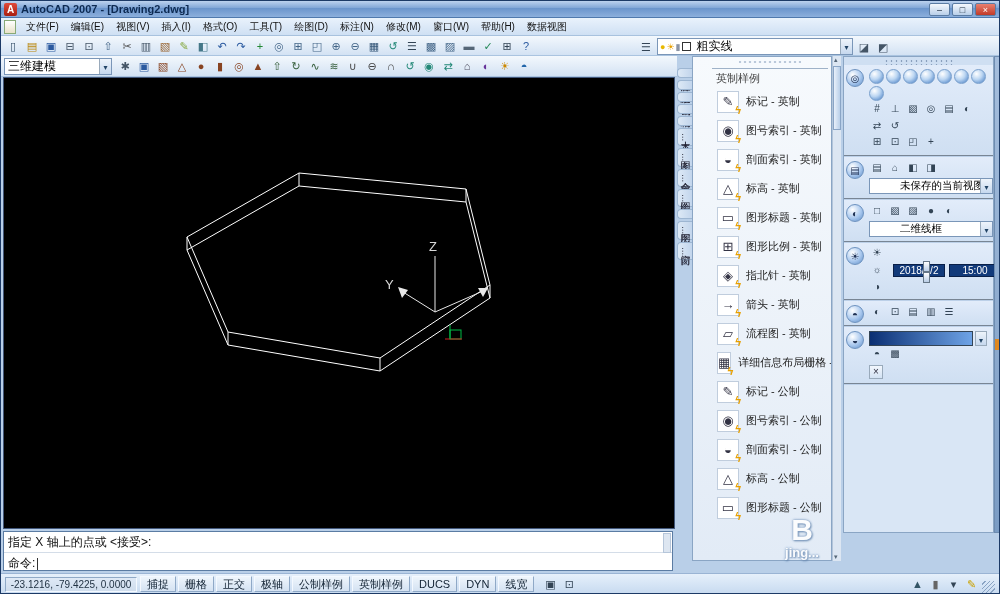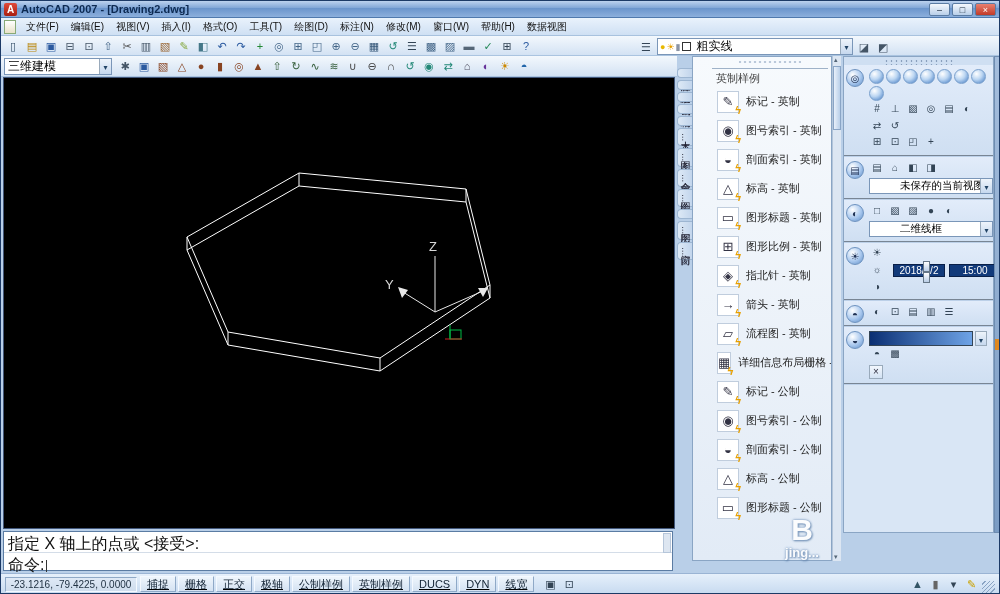--- a/index.html
+++ b/index.html
@@ -100,34 +100,34 @@
     border:1px solid #345; }
   .xbtn { width:14px; height:14px; font-size:10px; line-height:12px; text-align:center; color:#334;
     border:1px solid #9ab; background:linear-gradient(#f2f7fd,#d3e2f3); margin-top:3px; }
   .dfill { flex:1; background:#d9e6f5; }
   .dash-strip { position:absolute; left:993px; top:55px; width:7px; height:477px;
     background:linear-gradient(180deg,#a5bedd,#7b9cc4); border:1px solid #6d8cb0; }
   .strip-mark { position:absolute; left:0; top:282px; width:5px; height:11px; background:#e08820; }
 
   
   .cmdwin { position:absolute; left:2px; top:530px; width:670px; height:40px; background:#fff;
-    border:1px solid #5b7ca3; font-size:16px; color:#111; }
+    border:1px solid #5b7ca3; font-size:12px; color:#111; }
   .cmd-history { height:21px; padding:2px 4px; border-bottom:1px solid #d4dde8; }
   .cmd-prompt { padding:2px 4px; display:flex; align-items:center; }
   .caret { display:inline-block; width:1px; height:12px; background:#333; margin-left:2px; }
   .cmd-scroll { position:absolute; right:1px; top:1px; width:8px; height:20px;
     background:#dde6f1; border:1px solid #b6c6da; }
 
   
   .statusbar { position:absolute; left:0; right:0; top:572px; height:21px;
     background:linear-gradient(#e6f0fb,#c7daf0); border-top:1px solid #9ab4d4;
     display:flex; align-items:center; gap:3px; padding:0 4px; font-size:11px; }
   .coords { width:132px; height:15px; border:1px solid; border-color:#8fa9c7 #f4f9ff #f4f9ff #8fa9c7;
     background:linear-gradient(#dfe9f6,#cfdded); font-size:10px; color:#234; text-align:center; line-height:14px; }
-  .toggles { display:flex; gap:2px;text-decoration:underline; }
+  .toggles { display:flex; gap:2px; }
   .toggle { height:16px; line-height:15px; padding:0 6px; font-size:11px; color:#123;
     border:1px solid; border-color:#f4f9ff #8fa9c7 #8fa9c7 #f4f9ff; background:linear-gradient(#eef5fc,#d4e2f2); }
   .mid { margin-left:4px; }
   .tray { margin-left:auto; display:flex; gap:3px; align-items:center; }
   .tray .tbi { width:15px; }
   .grip { width:13px; height:13px; align-self:flex-end;
     background:repeating-linear-gradient(135deg, transparent 0 2px, #8aa4c4 2px 3px); }
 
   
   .watermark { position:absolute; left:764px; top:514px; width:74px; text-align:center; z-index:40;

